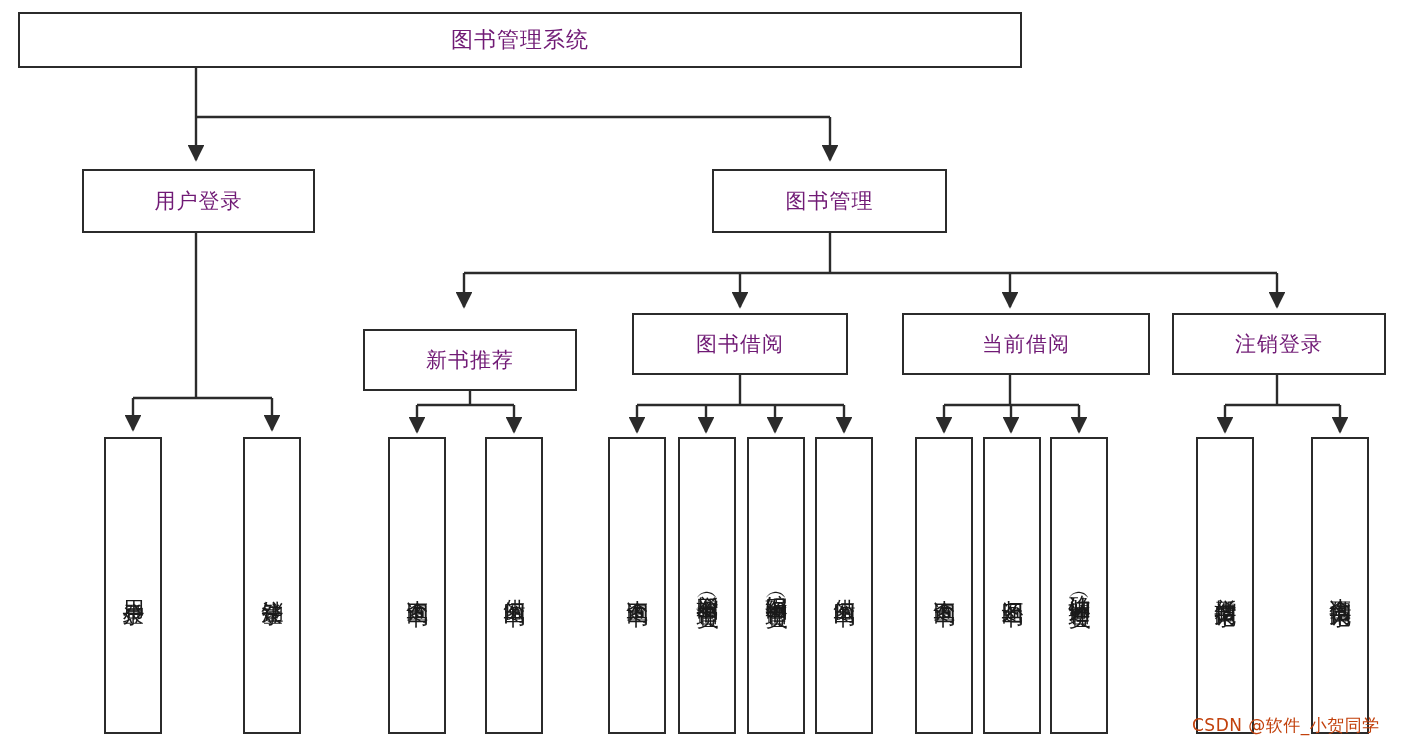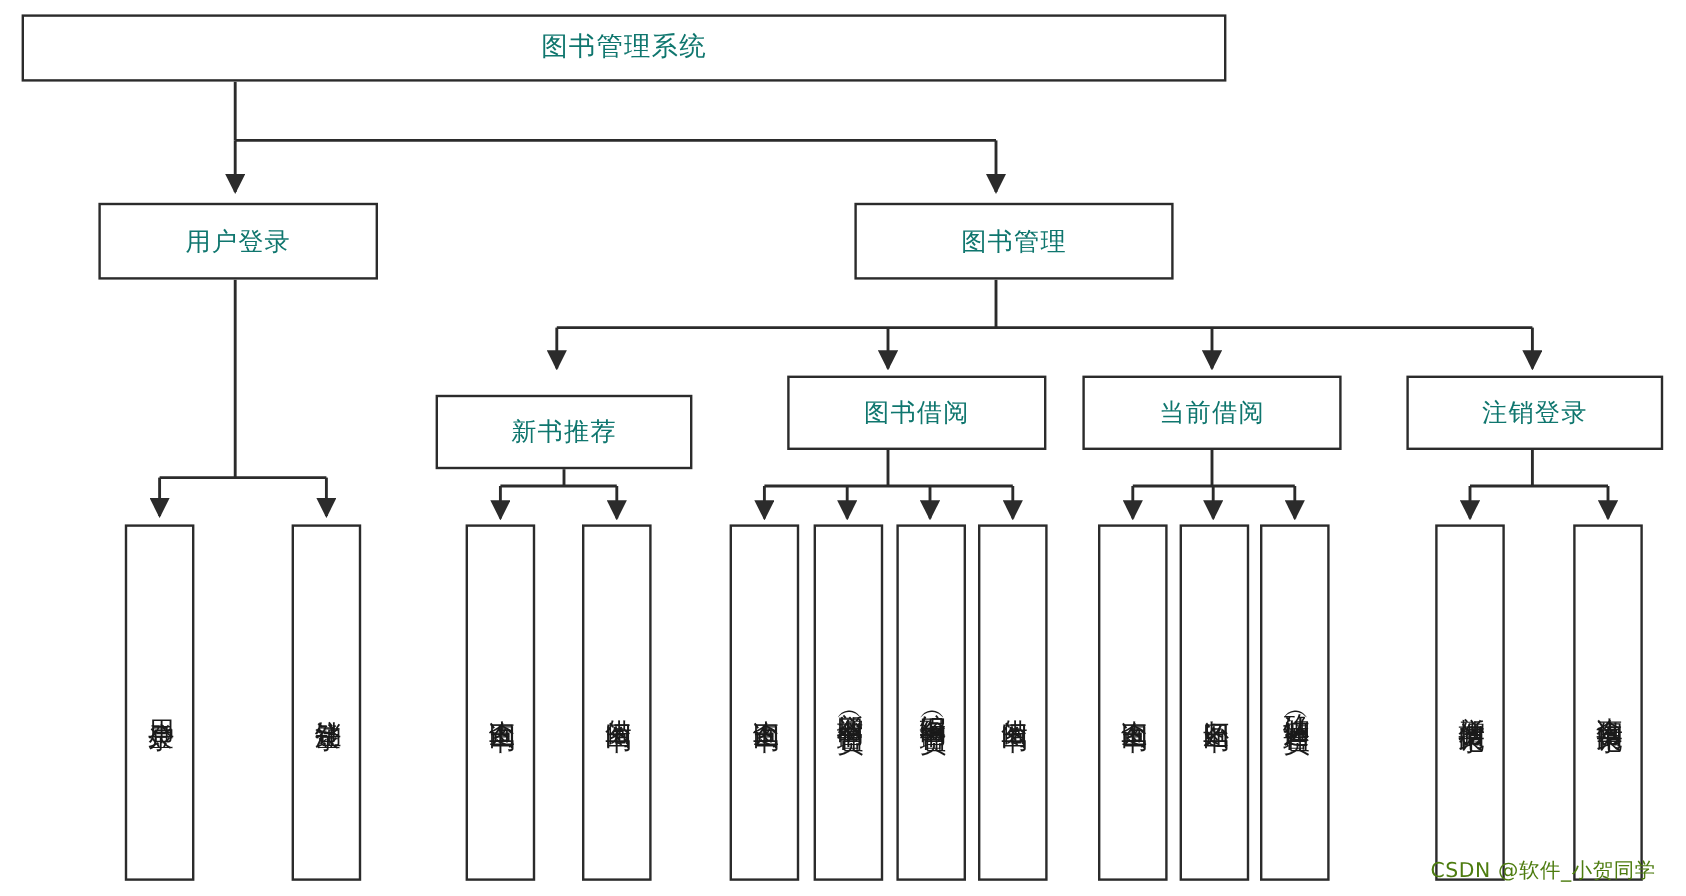--- a/index.html
+++ b/index.html
@@ -20,21 +20,21 @@
     display:flex;
     align-items:center;
     justify-content:center;
     color:#1a1a1a;
   }
   .node .label{
     font-size:21px;
     line-height:1.25;
     letter-spacing:1px;
     white-space:nowrap;
-    color:#0f766e;
+    color:#701a75;
   }
   
   #node-root .label{font-size:22px;}
 
   
   .leaf{
     position:absolute;
     box-sizing:border-box;
     border:2px solid #2b2b2b;
     background:#ffffff;
@@ -50,21 +50,21 @@
     line-height:1.22;
     letter-spacing:2px;
     color:#1a1a1a;
     white-space:nowrap;
     max-height:100%;
   }
 
   .watermark{
     position:absolute;
     font-size:17px;
-    color:#4d7c0f;
+    color:#c2410c;
     letter-spacing:0.5px;
     white-space:nowrap;
     pointer-events:none;
   }
 </style>
 </head>
 <body>
 
 <div id="diagram">
 
@@ -118,31 +118,31 @@
     </g>
   </svg>
 
   <div class="node" id="node-root" style="left:18px;top:12px;width:1004px;height:56px;">
     <span class="label">图书管理系统</span>
   </div>
 
   <div class="node" style="left:82px;top:169px;width:233px;height:64px;">
     <span class="label">用户登录</span>
   </div>
-  <div class="node" style="left:712px;top:169px;width:266px;height:64px;">
+  <div class="node" style="left:712px;top:169px;width:235px;height:64px;">
     <span class="label">图书管理</span>
   </div>
 
   <div class="node" style="left:363px;top:313px;width:214px;height:62px;margin-top:16px;">
     <span class="label">新书推荐</span>
   </div>
-  <div class="node" style="left:656px;top:313px;width:216px;height:62px;">
+  <div class="node" style="left:632px;top:313px;width:216px;height:62px;">
     <span class="label">图书借阅</span>
   </div>
-  <div class="node" style="left:902px;top:313px;width:216px;height:62px;">
+  <div class="node" style="left:902px;top:313px;width:248px;height:62px;">
     <span class="label">当前借阅</span>
   </div>
   <div class="node" style="left:1172px;top:313px;width:214px;height:62px;">
     <span class="label">注销登录</span>
   </div>
 
   <div class="leaf" style="left:104px;top:437px;width:58px;height:297px;">
     <span class="vlabel">用户登录</span>
   </div>
   <div class="leaf" style="left:243px;top:437px;width:58px;height:297px;">

